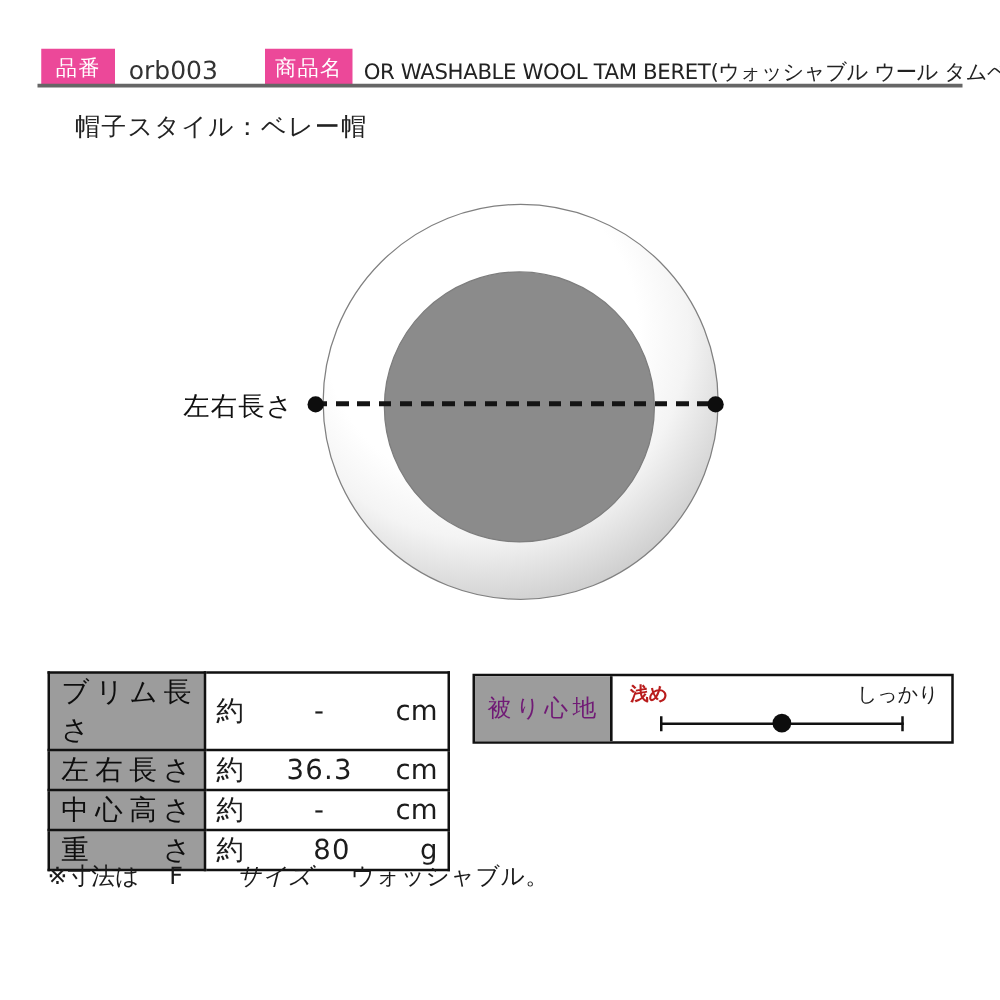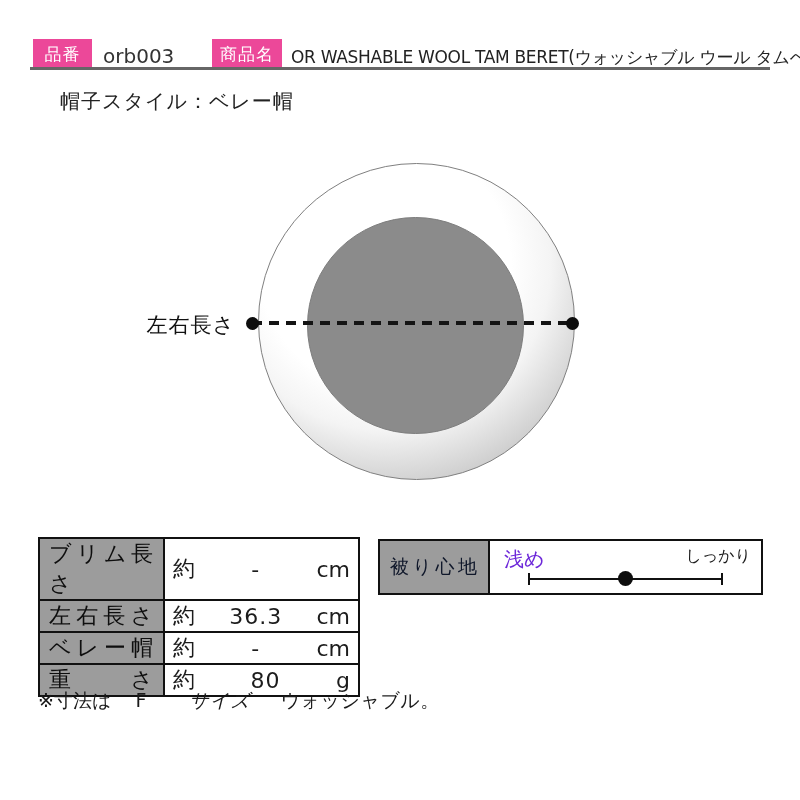--- a/index.html
+++ b/index.html
@@ -63,26 +63,26 @@
   .value-prefix { flex: 0 0 auto; }
   .value-number { flex: 1 1 auto; text-align: center; letter-spacing: 1px; }
   .value-unit { flex: 0 0 auto; }
 
   
   .comfort-box {
     position: absolute; left: 378px; top: 539px; width: 385px; height: 56px;
     border: 2px solid #111111; display: flex; background: #ffffff;
   }
   .comfort-label {
-    flex: 0 0 110px; background: #9c9c9c; color: #0f172a; border-right: 2px solid #111111;
+    flex: 0 0 110px; background: #9c9c9c; color: #701a75; border-right: 2px solid #111111;
     display: flex; align-items: center; font-size: 19px; padding: 0 10px;
   }
   .comfort-label span { width: 100%; text-align: justify; text-align-last: justify; letter-spacing: 1px; }
   .comfort-scale { position: relative; flex: 1 1 auto; }
-  .scale-left-label { position: absolute; left: 14px; top: 5px; font-size: 20px; color: #6d28d9; }
+  .scale-left-label { position: absolute; left: 14px; top: 5px; font-size: 15px; color: #b91c1c; font-weight: bold; }
   .scale-right-label { position: absolute; right: 10px; top: 5px; font-size: 16px; color: #1a1a1a; text-align: center; }
   .scale-track { position: absolute; left: 38px; right: 38px; top: 37px; height: 2px; background: #111111; }
   .scale-tick { position: absolute; top: -5px; width: 2px; height: 12px; background: #111111; }
   .scale-tick.start { left: 0; }
   .scale-tick.end { right: 0; }
   .scale-dot {
     position: absolute; top: -7px; width: 15px; height: 15px;
     border-radius: 50%; background: #0d0d0d;
   }
 
@@ -133,21 +133,21 @@
       <td class="row-label">左右長さ</td>
       <td class="value-cell">
         <div class="value-flex">
           <span class="value-prefix">約</span>
           <span class="value-number">36.3</span>
           <span class="value-unit">cm</span>
         </div>
       </td>
     </tr>
     <tr>
-      <td class="row-label">ベレー帽</td>
+      <td class="row-label">中心高さ</td>
       <td class="value-cell">
         <div class="value-flex">
           <span class="value-prefix">約</span>
           <span class="value-number">-</span>
           <span class="value-unit">cm</span>
         </div>
       </td>
     </tr>
     <tr>
       <td class="row-label">重さ</td>

